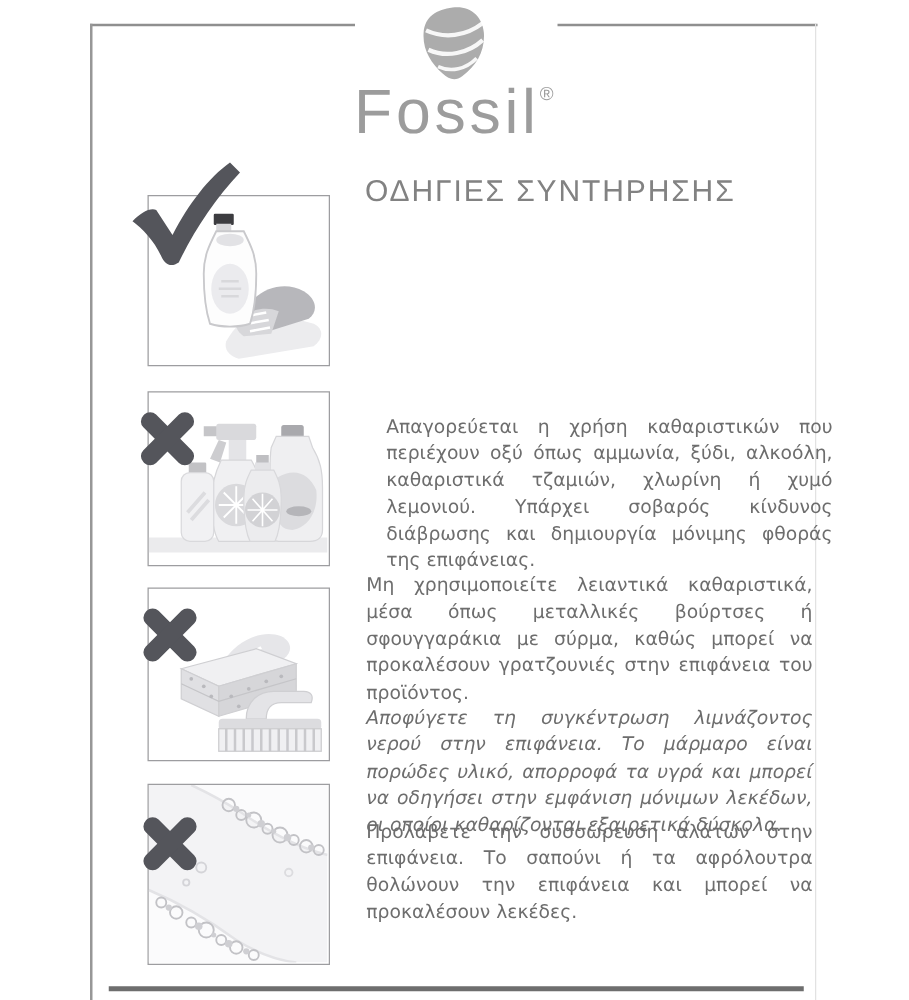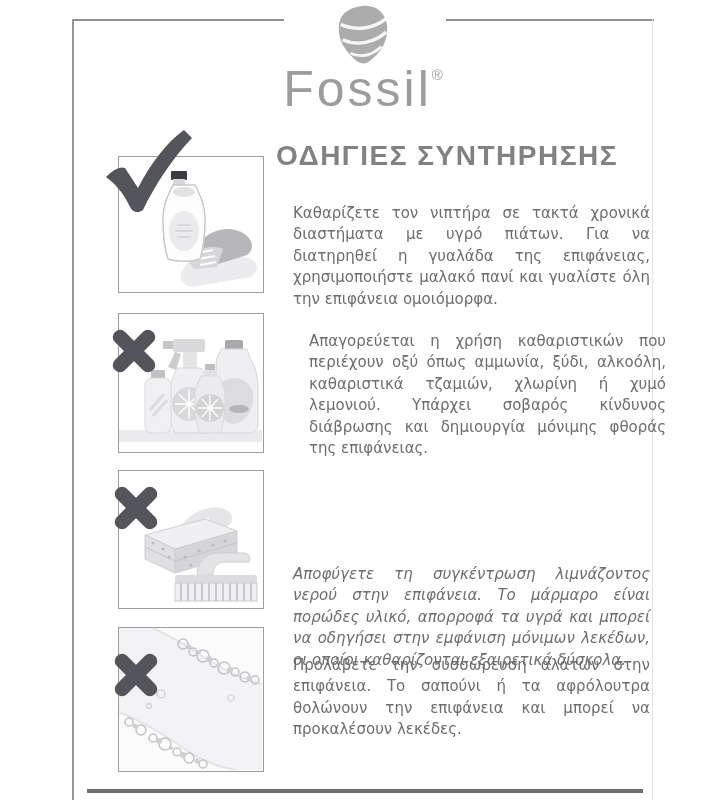--- a/index.html
+++ b/index.html
@@ -29,23 +29,23 @@
   }
   .brand-reg { font-size: 15px; vertical-align: 26px; letter-spacing: 0; }
   .brand-tagline {
     font-family: "DejaVu Sans", sans-serif;
     font-style: italic; font-size: 19px; letter-spacing: 1px;
     color:#9c9c9c; margin-top: 0px;
   }
 
   
   .doc-title {
-    position:absolute; left:276px; top:140px; width:360px;
+    position:absolute; left:292px; top:140px; width:360px;
     font-family: "Liberation Sans", sans-serif;
-    font-size: 28px; font-weight: 700; letter-spacing: 1.5px;
+    font-size: 24px; font-weight: 400; letter-spacing: 1.5px;
     color:#828282; white-space: nowrap;
   }
 
   
   .para {
     position:absolute; left:293px; width:357px;
     font-size: 15px; line-height: 21.4px; color:#6d6d6d;
     text-align: justify; text-justify: inter-word;
   }
   .para-1 { top:203px; }
@@ -83,22 +83,22 @@
       <path d="M27,2 C41,0 52,9 53,23 C54,38 47,50 35,59 C30,63 24,62 19,57 C9,48 2,37 3,23 C4,9 14,4 27,2 Z" fill="#acacac"></path>
       <path d="M5,21 C20,28 38,26 52,15" stroke="#ffffff" stroke-width="3.5" fill="none" opacity="0.9"></path>
       <path d="M7,37 C22,44 40,40 52,29" stroke="#ffffff" stroke-width="3.5" fill="none" opacity="0.9"></path>
       <path d="M15,51 C26,56 38,53 47,44" stroke="#ffffff" stroke-width="3" fill="none" opacity="0.9"></path>
     </svg>
     <div class="brand-name"><span>Fossil</span><span class="brand-reg">®</span></div>
   </div>
 
   <div class="doc-title">ΟΔΗΓΙΕΣ ΣΥΝΤΗΡΗΣΗΣ</div>
 
-  <p class="para para-1">Καθαρίζετε τον νιπτήρα σε τακτά χρονικά διαστήματα με υγρό πιάτων. Για να διατηρηθεί η γυαλάδα της επιφάνειας, χρησιμοποιήστε μαλακό πανί και γυαλίστε όλη την επιφάνεια ομοιόμορφα.</p>
   <p class="para para-2">Απαγορεύεται η χρήση καθαριστικών που περιέχουν οξύ όπως αμμωνία, ξύδι, αλκοόλη, καθαριστικά τζαμιών, χλωρίνη ή χυμό λεμονιού. Υπάρχει σοβαρός κίνδυνος διάβρωσης και δημιουργία μόνιμης φθοράς της επιφάνειας.</p>
+  <p class="para para-3">Μη χρησιμοποιείτε λειαντικά καθαριστικά, μέσα όπως μεταλλικές βούρτσες ή σφουγγαράκια με σύρμα, καθώς μπορεί να προκαλέσουν γρατζουνιές στην επιφάνεια του προϊόντος.</p>
   <p class="para para-4">Αποφύγετε τη συγκέντρωση λιμνάζοντος νερού στην επιφάνεια. Το μάρμαρο είναι πορώδες υλικό, απορροφά τα υγρά και μπορεί να οδηγήσει στην εμφάνιση μόνιμων λεκέδων, οι οποίοι καθαρίζονται εξαιρετικά δύσκολα.</p>
   <p class="para para-5">Προλάβετε την συσσώρευση αλάτων στην επιφάνεια. Το σαπούνι ή τα αφρόλουτρα θολώνουν την επιφάνεια και μπορεί να προκαλέσουν λεκέδες.</p>
 
   <div class="illus illus-1">
     <svg class="art" width="143" height="134" viewBox="0 0 143 134">
 
       <path d="M62,116 C72,98 87,90 102,94 L132,102 C140,106 140,114 132,120 L72,130 C64,128 60,122 62,116 Z" fill="#ececee"></path>
 
       <path d="M80,86 C92,72 110,68 124,76 C134,82 136,92 128,98 L96,108 C86,106 78,96 80,86 Z" fill="#b7b7bb"></path>
 

